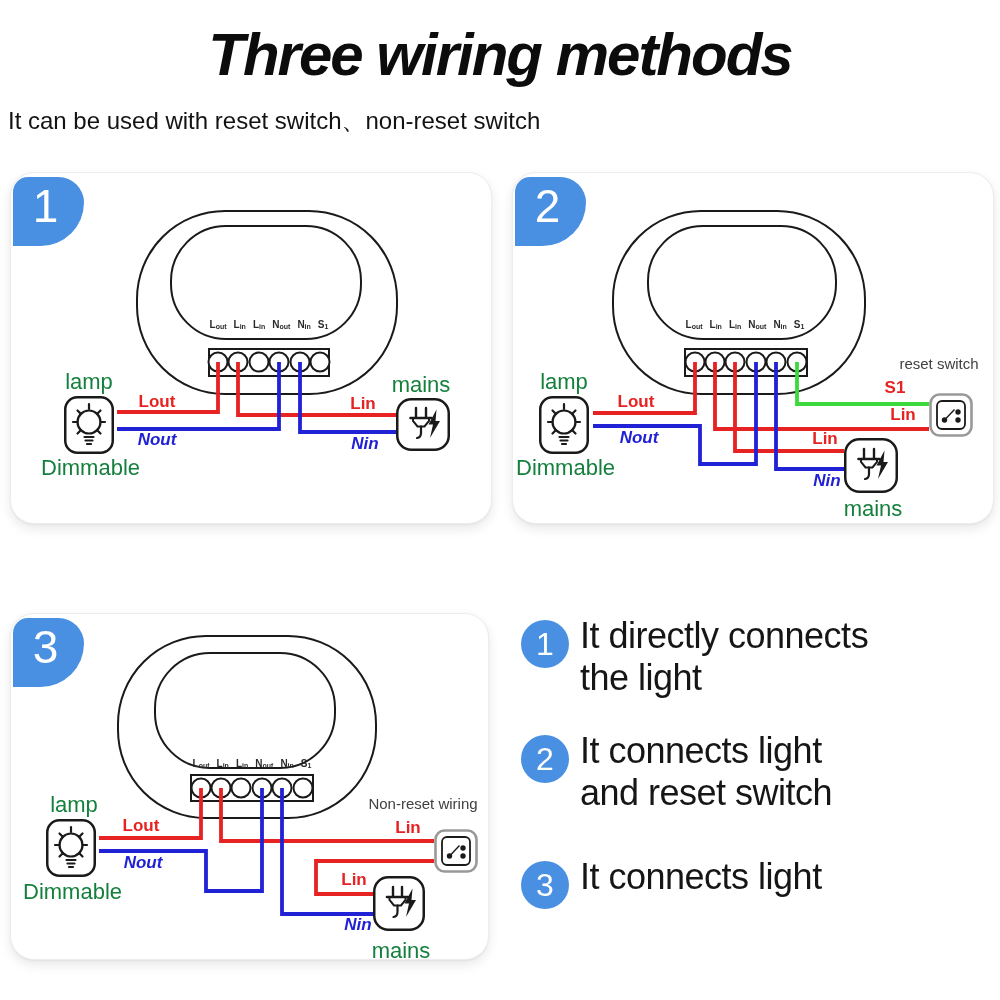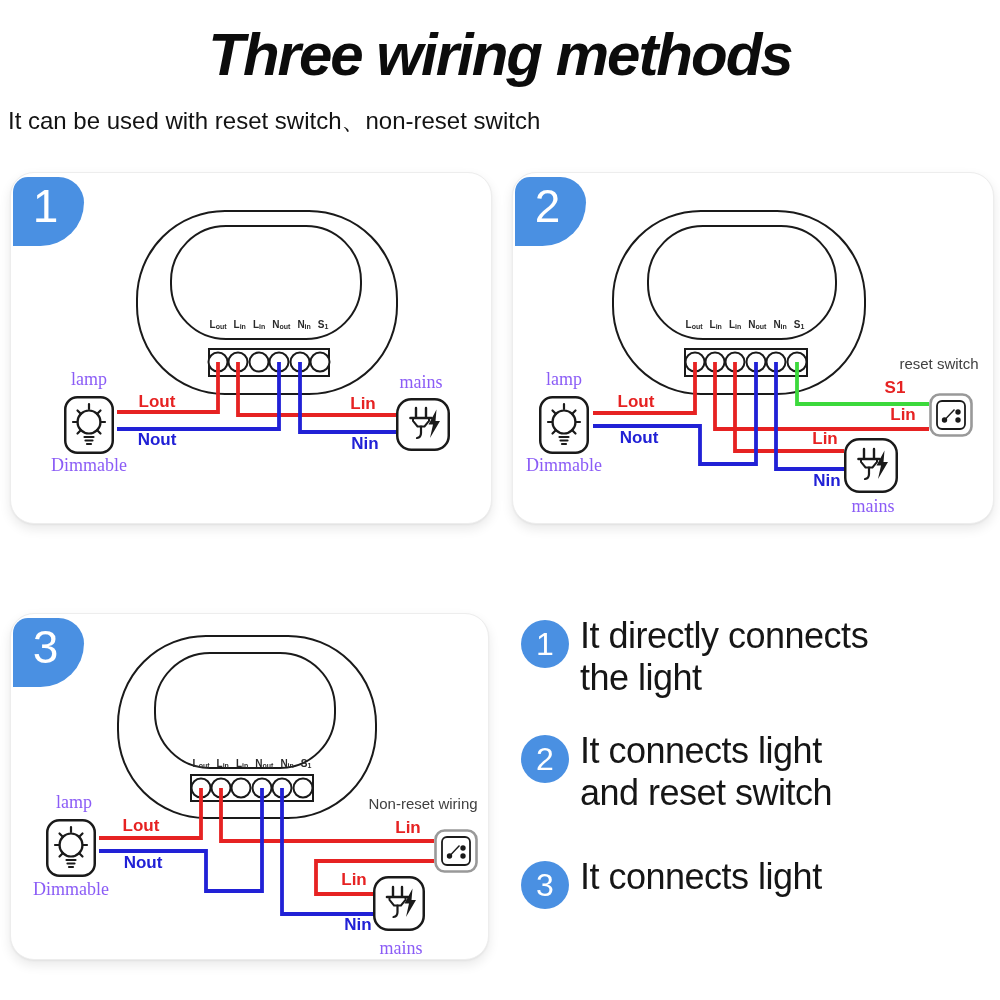--- a/index.html
+++ b/index.html
@@ -11,22 +11,22 @@
             font-size:24px;color:#131313;}
   .panel{position:absolute;background:#fff;border:1px solid #ededed;border-radius:24px;
          box-shadow:0 5px 12px rgba(0,0,0,.09),0 1px 2px rgba(0,0,0,.05);}
   .corner-badge{position:absolute;left:2px;top:4px;width:71px;height:69px;
                 background:var(--accent-blue,#4a90e2);border-radius:20px 34px 58px 0;
                 color:#fff;font-size:46px;display:flex;align-items:center;justify-content:center;
                 padding:0 6px 12px 0;box-sizing:border-box;}
   .diagram{position:absolute;left:0;top:0;}
   .lbl{position:absolute;font-size:17px;font-weight:700;text-align:center;line-height:1.05;}
   .lbl.red{color:var(--wire-red,#e62222);}
-  .lbl.blue{color:var(--wire-blue,#2121d6);}
-  .lbl.black{color:#8b5cf6;font-weight:400;font-size:18px;font-family:Liberation Serif, serif;}
+  .lbl.blue{color:var(--wire-blue,#2121d6);font-style:italic;}
+  .lbl.black{color:#15803d;font-weight:400;font-size:22px;}
   .lbl.small{font-size:15px;font-weight:400;color:#404040;}
   .term-row{position:absolute;display:flex;gap:7px;justify-content:center;
             color:#2a2a2a;font-weight:700;}
   .term-row .term{font-size:10px;white-space:nowrap;}
   .term-row sub{font-size:7px;vertical-align:baseline;position:relative;top:1px;}
   .legend-item{position:absolute;display:flex;align-items:flex-start;}
   .legend-badge{flex:0 0 48px;width:48px;height:48px;border-radius:50%;
                 background:var(--accent-blue,#4a90e2);color:#fff;font-size:32px;
                 display:flex;align-items:center;justify-content:center;margin-top:5px;}
   .legend-text{margin-left:11px;font-size:36px;line-height:42px;font-weight:500;

